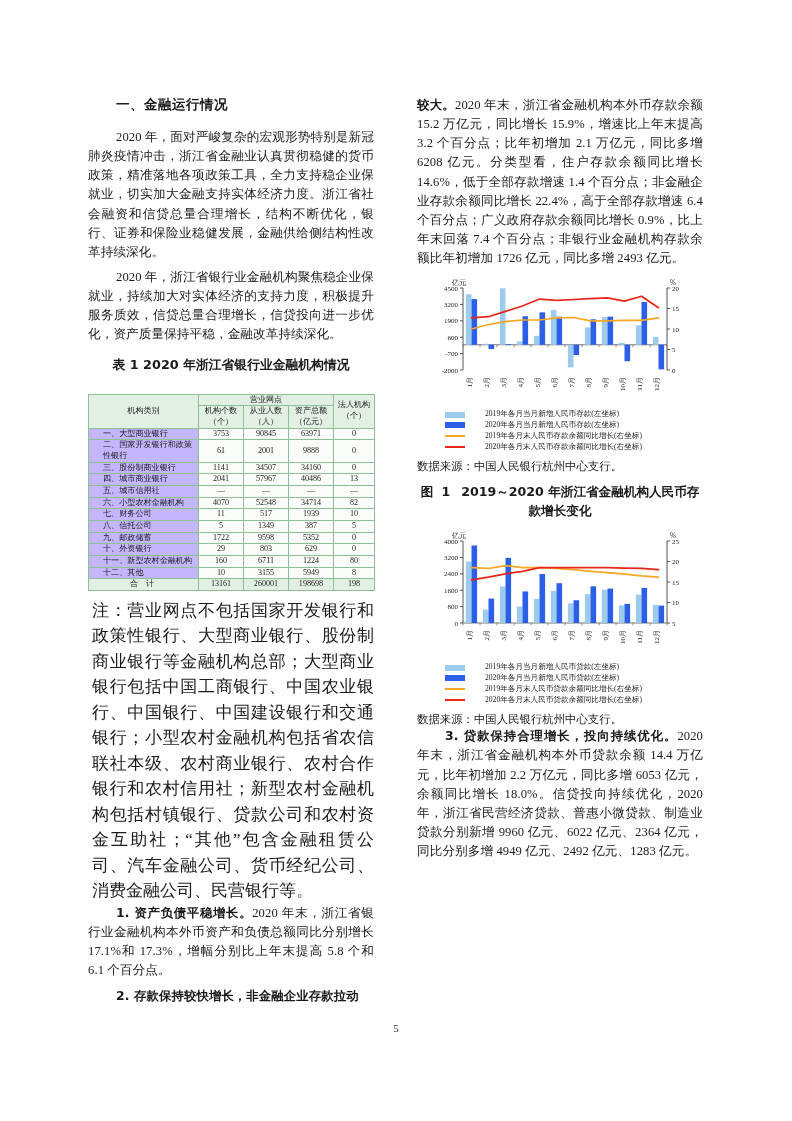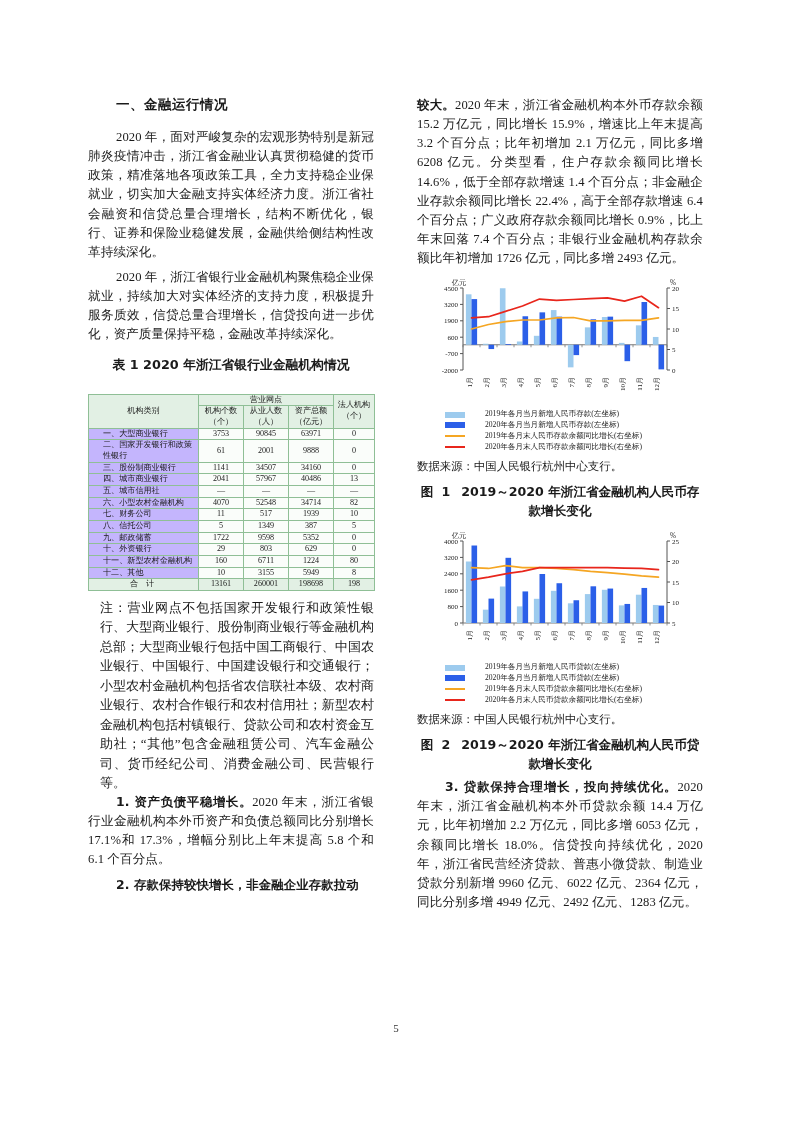--- a/index.html
+++ b/index.html
@@ -73,23 +73,23 @@
     background:#e2f0e4;
     text-align:center;
     font-weight:normal;
   }
   table.data td.cat { text-align:left; padding-left:14px; background:#c4b5fd; }
   table.data td.num { text-align:center; background:#fafdfa; }
   table.data tr.total td { background:#e2f0e4; text-align:center; letter-spacing:3px;}
   table.data tr.total td.num { letter-spacing:0; }
 
   .tbl-note {
-    font-size:13px;
+    font-size:17px;
     line-height:1.5;
-    margin:7px 0 0 12px;
+    margin:7px 0 0 4px;
     text-align:justify;
     text-indent:0;
   }
   .tbl-src {
     font-size:11.3px;
     line-height:1.5;
     margin:1px 0 0 0;
   }
 
   
@@ -485,23 +485,20 @@
           <div class="row">
             <span class="sw line" style="background: rgb(245, 166, 35);"></span>
             <span>2019年各月末人民币贷款余额同比增长(右坐标)</span>
           </div>
           <div class="row">
             <span class="sw line" style="background: rgb(232, 38, 28);"></span>
             <span>2020年各月末人民币贷款余额同比增长(右坐标)</span>
           </div>
         </div>
       <p class="src">数据来源：中国人民银行杭州中心支行。</p>
-      <div class="fig-caption">
-        <span class="lead">图 2</span>&nbsp;&nbsp;<span>2019～2020 年浙江省金融机构人民币贷款增长变化</span>
-      </div>
     </div>
 
     <p class="para"><span class="bold-run">3. 贷款保持合理增长，投向持续优化。</span><span>2020 年末，浙江省金融机构本外币贷款余额 14.4 万亿元，比年初增加 2.2 万亿元，同比多增 6053 亿元，余额同比增长 18.0%。信贷投向持续优化，2020 年，浙江省民营经济贷款、普惠小微贷款、制造业贷款分别新增 9960 亿元、6022 亿元、2364 亿元，同比分别多增 4949 亿元、2492 亿元、1283 亿元。</span></p>
 
   </div>
 
   <div class="pageno">5</div>
 
 </div>
 

